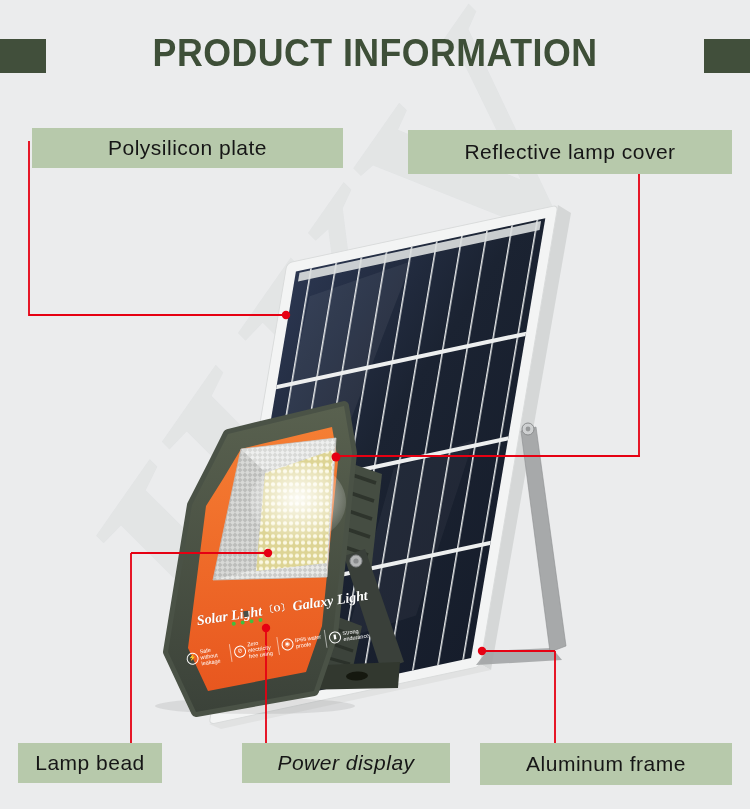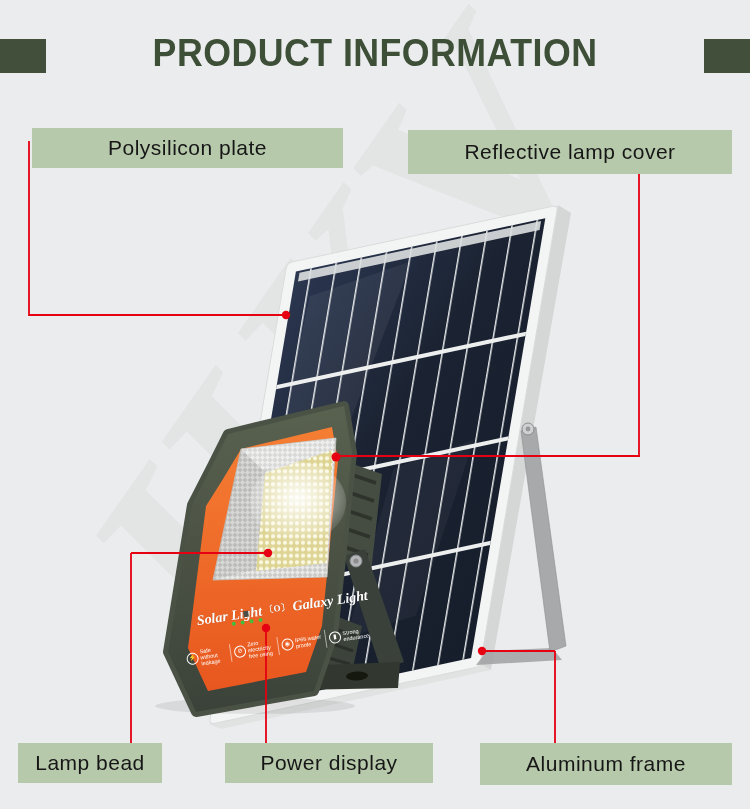--- a/index.html
+++ b/index.html
@@ -19,21 +19,21 @@
   .page-title{position:absolute;left:0;right:0;top:33px;text-align:center;
     font-size:38px;line-height:40px;font-weight:700;color:#3e4f38;
     transform:scaleX(.94);letter-spacing:0.5px;}
 
   
   .tag{position:absolute;background:#b7c9ab;color:#161616;font-size:21px;
     letter-spacing:0.5px;display:flex;align-items:center;justify-content:center;}
   .tag-poly{left:32px;top:128px;width:311px;height:40px;}
   .tag-reflective{left:408px;top:130px;width:324px;height:44px;}
   .tag-lampbead{left:18px;top:743px;width:144px;height:40px;}
-  .tag-power{left:225px;top:743px;width:208px;height:40px;}
+  .tag-power{left:242px;top:743px;width:208px;height:40px;font-style:italic;}
   .tag-aluminum{left:480px;top:743px;width:252px;height:42px;}
 
   svg{position:absolute;left:0;top:0;}
 
   
   .brand{position:absolute;left:196px;top:601px;width:165px;text-align:center;
     transform:rotate(-8.5deg);color:#fff;font-family:"Liberation Serif",serif;
     font-style:italic;font-weight:700;font-size:14px;white-space:nowrap;
     text-shadow:0 0 1px rgba(0,0,0,.25);}
   .brand .mark{font-size:9px;vertical-align:2px;padding:0 3px;font-style:normal;}

